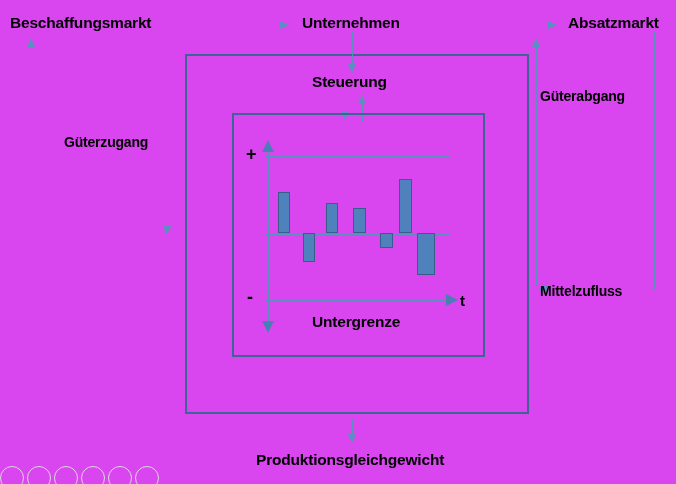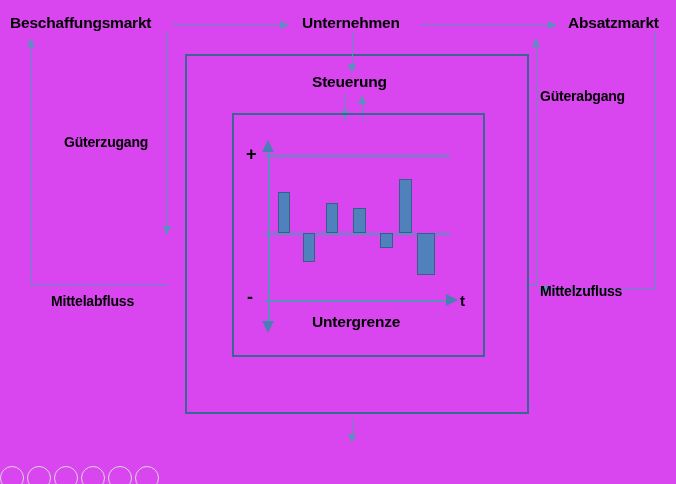--- a/index.html
+++ b/index.html
@@ -57,21 +57,20 @@
   <div class="hline" style="left:420px;top:25px;width:130px;"></div>
   <div class="ah right" style="left:548px;top:21px;"></div>
 
   <div class="vline" style="left:167px;top:32px;height:202px;"></div>
   <div class="ah down" style="left:163px;top:226px;"></div>
   <div class="lbl mid" style="left:64px;top:118px;margin-top:16px;">Güterzugang</div>
 
   <div class="vline" style="left:31px;top:42px;height:243px;"></div>
   <div class="ah up" style="left:27px;top:38px;"></div>
   <div class="hline" style="left:31px;top:285px;width:137px;"></div>
-  <div class="lbl mid" style="left:51px;top:293px;">Mittelabfluss</div>
 
   <div class="vline" style="left:536px;top:42px;height:243px;"></div>
   <div class="ah up" style="left:532px;top:38px;"></div>
   <div class="hline" style="left:525px;top:285px;width:12px;"></div>
   <div class="lbl mid" style="left:540px;top:88px;">Güterabgang</div>
 
   <div class="vline" style="left:654px;top:32px;height:258px;"></div>
   <div class="hline" style="left:545px;top:289px;width:110px;"></div>
   <div class="ah left" style="left:538px;top:285px;"></div>
   <div class="lbl mid" style="left:540px;top:283px;">Mittelzufluss</div>
@@ -111,20 +110,21 @@
     <div class="bar" style="left: 71px; top: 120px; width: 12px; height: 28.9px; background: rgb(79, 129, 189); border-color: rgb(56, 93, 138);"></div>
     <div class="bar" style="left: 94px; top: 89.6px; width: 12px; height: 30.4px; background: rgb(79, 129, 189); border-color: rgb(56, 93, 138);"></div>
     <div class="bar" style="left: 121px; top: 95px; width: 13px; height: 25px; background: rgb(79, 129, 189); border-color: rgb(56, 93, 138);"></div>
     <div class="bar" style="left: 148px; top: 120px; width: 13px; height: 14.8px; background: rgb(79, 129, 189); border-color: rgb(56, 93, 138);"></div>
     <div class="bar" style="left: 167px; top: 66.2px; width: 13px; height: 53.8px; background: rgb(79, 129, 189); border-color: rgb(56, 93, 138);"></div>
     <div class="bar" style="left: 185px; top: 120px; width: 18px; height: 42.1px; background: rgb(79, 129, 189); border-color: rgb(56, 93, 138);"></div>
   </div>
 
   <div class="vline" style="left:352px;top:419px;height:22px;"></div>
   <div class="ah down" style="left:348px;top:434px;"></div>
+  <div class="lbl big" style="left:256px;top:451px;">Produktionsgleichgewicht</div>
 
   <div class="dots">
     <div class="dot"></div>
     <div class="dot"></div>
     <div class="dot"></div>
     <div class="dot"></div>
     <div class="dot"></div>
     <div class="dot"></div>
   </div>
 

